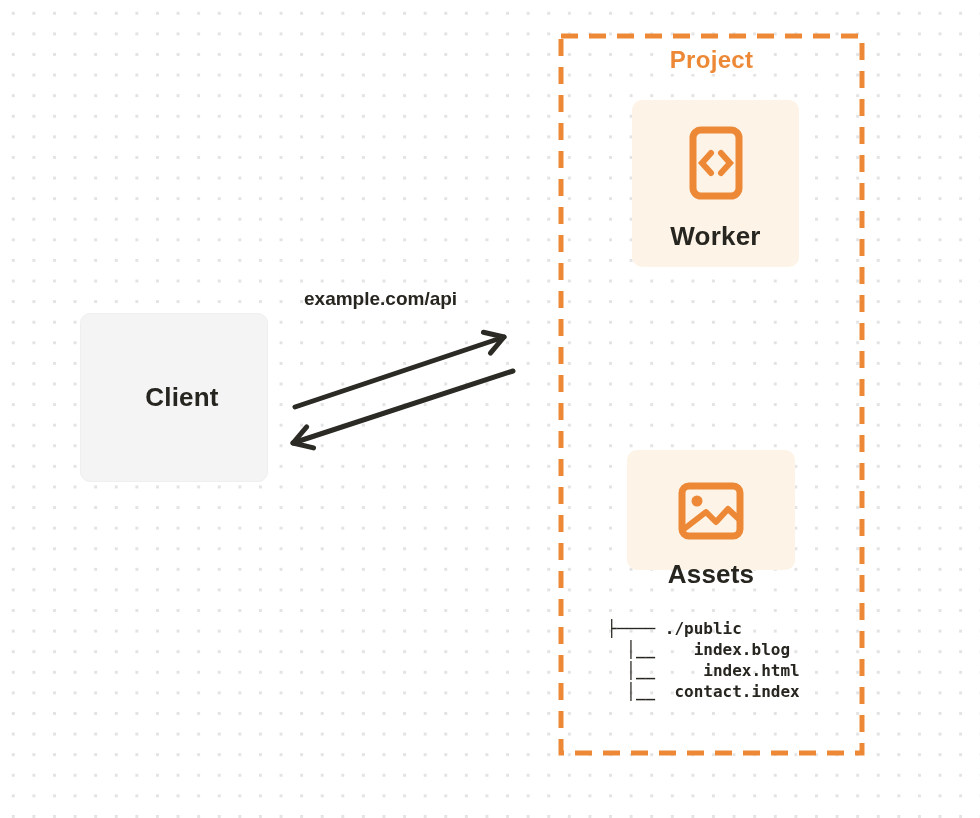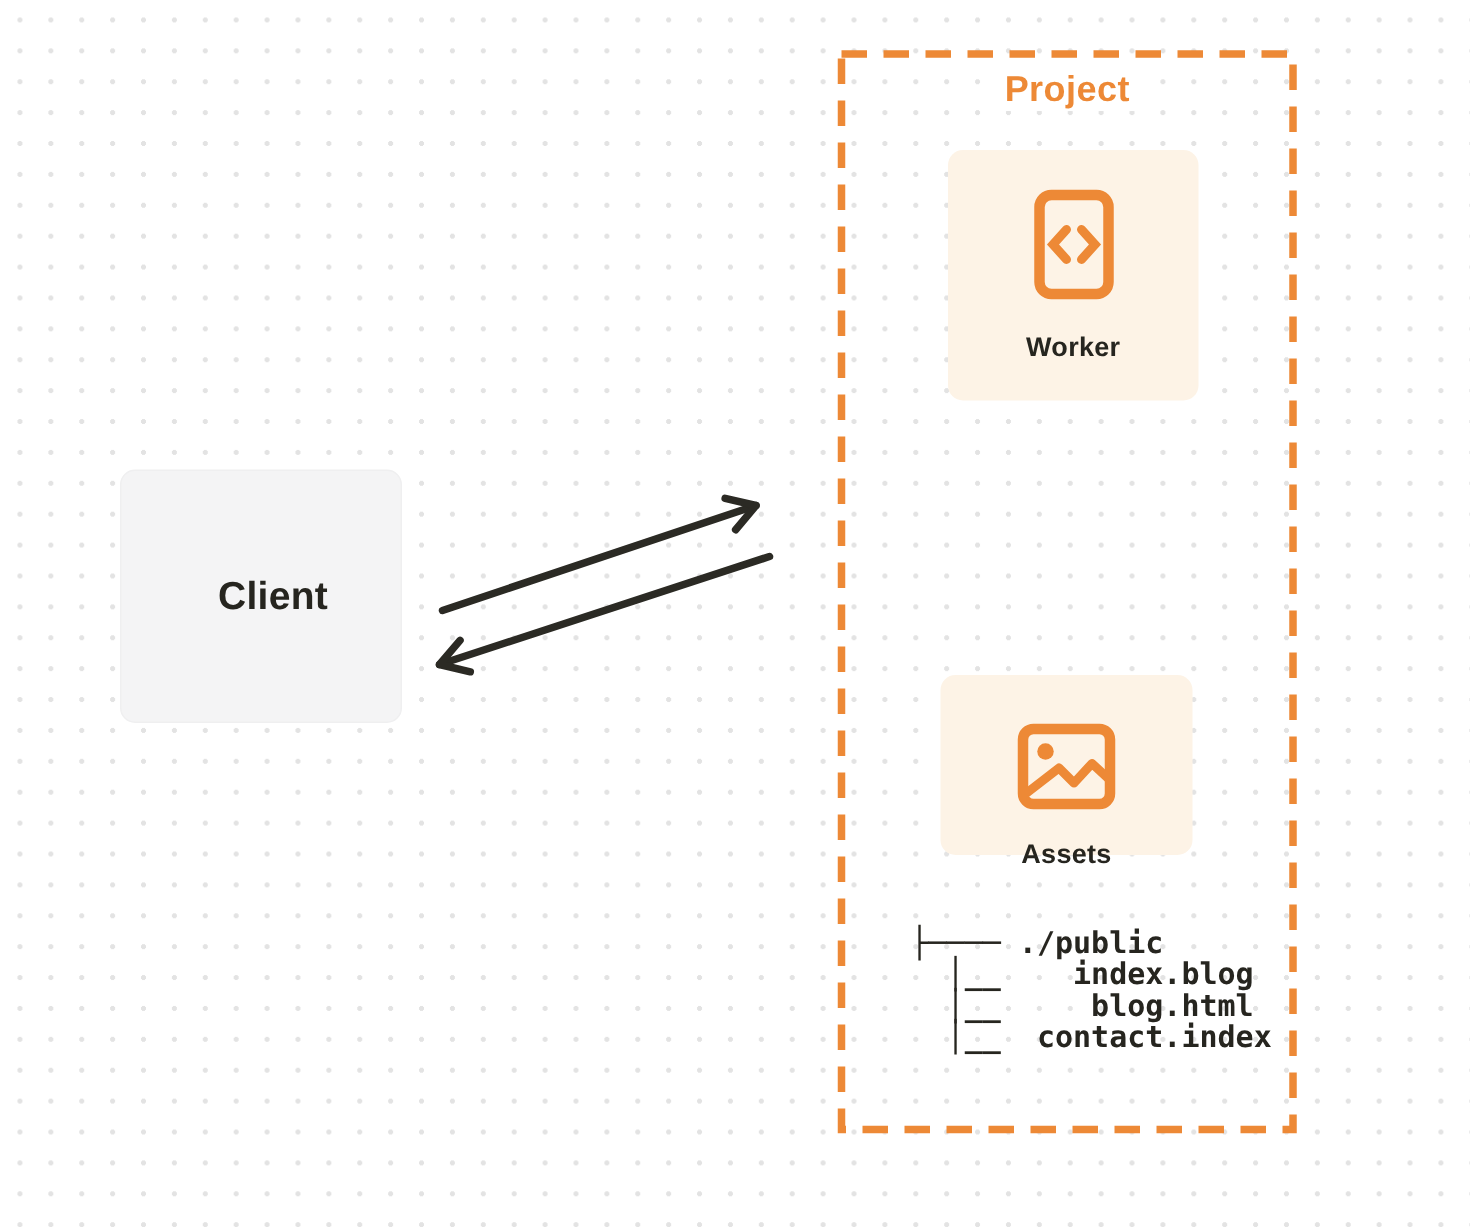--- a/index.html
+++ b/index.html
@@ -69,38 +69,38 @@
 
   .card {
     position: absolute;
     background: #FDF3E6;
     border-radius: 10px;
     display: flex;
     flex-direction: column;
     align-items: center;
   }
   .card .label {
-    font-size: 18px;
+    font-size: 26px;
     font-weight: 700;
     color: #26251F;
     letter-spacing: 0.2px;
   }
   .worker-card { left: 632px; top: 100px; width: 167px; height: 167px; }
   .worker-card .icon-wrap { margin-top: 26px; height: 74px; }
   .worker-card .label { margin-top: 21px; }
 
   .assets-card { left: 627px; top: 450px; width: 168px; height: 120px; }
   .assets-card .icon-wrap { margin-top: 32px; height: 58px; }
   .assets-card .label { margin-top: 19px; }
 
   .file-tree {
     position: absolute;
     left: 607px; top: 618px;
     font-family: "DejaVu Sans Mono", monospace;
-    font-size: 20px;
+    font-size: 16px;
     font-weight: 700;
     line-height: 21px;
     color: #26251F;
   }
   .file-tree .tree-line { white-space: pre; }
 </style>
 </head>
 <body>
 
 <div class="canvas">
@@ -116,20 +116,21 @@
 
     <line x1="295" y1="407" x2="504" y2="337" stroke="#2B2A24" stroke-width="5" stroke-linecap="round" marker-end="url(#arrowhead)"></line>
 
     <line x1="513" y1="371" x2="293" y2="443" stroke="#2B2A24" stroke-width="5" stroke-linecap="round" marker-end="url(#arrowhead)"></line>
   </svg>
 
   <div class="client-box">
     <span class="label">Client</span>
   </div>
 
+  <div class="request-label">example.com/api</div>
 
   <div class="project-title-wrap">
     <span class="title">Project</span>
   </div>
 
   <div class="card worker-card">
     <div class="icon-wrap">
       <svg width="54" height="74" viewBox="0 0 54 74">
         <rect x="4" y="4" width="46" height="66" rx="8" fill="none" stroke="#ED8936" stroke-width="7"></rect>
         <polyline points="22,27 13,37 22,47" fill="none" stroke="#ED8936" stroke-width="6" stroke-linecap="round" stroke-linejoin="miter"></polyline>
@@ -146,17 +147,17 @@
         <circle cx="19" cy="19" r="5.5" fill="#ED8936"></circle>
         <polyline points="6,47 28,30 38,40 50,27 63,39" fill="none" stroke="#ED8936" stroke-width="6" stroke-linecap="butt" stroke-linejoin="round"></polyline>
       </svg>
     </div>
     <span class="label">Assets</span>
   </div>
 
   <div class="file-tree">
     <div class="tree-line">├──── ./public</div>
     <div class="tree-line">  │__    index.blog</div>
-    <div class="tree-line">  │__     blog.html</div>
+    <div class="tree-line">  │__     index.html</div>
     <div class="tree-line">  │__  contact.index</div>
   </div>
 
 </div>
 
 </body></html>

